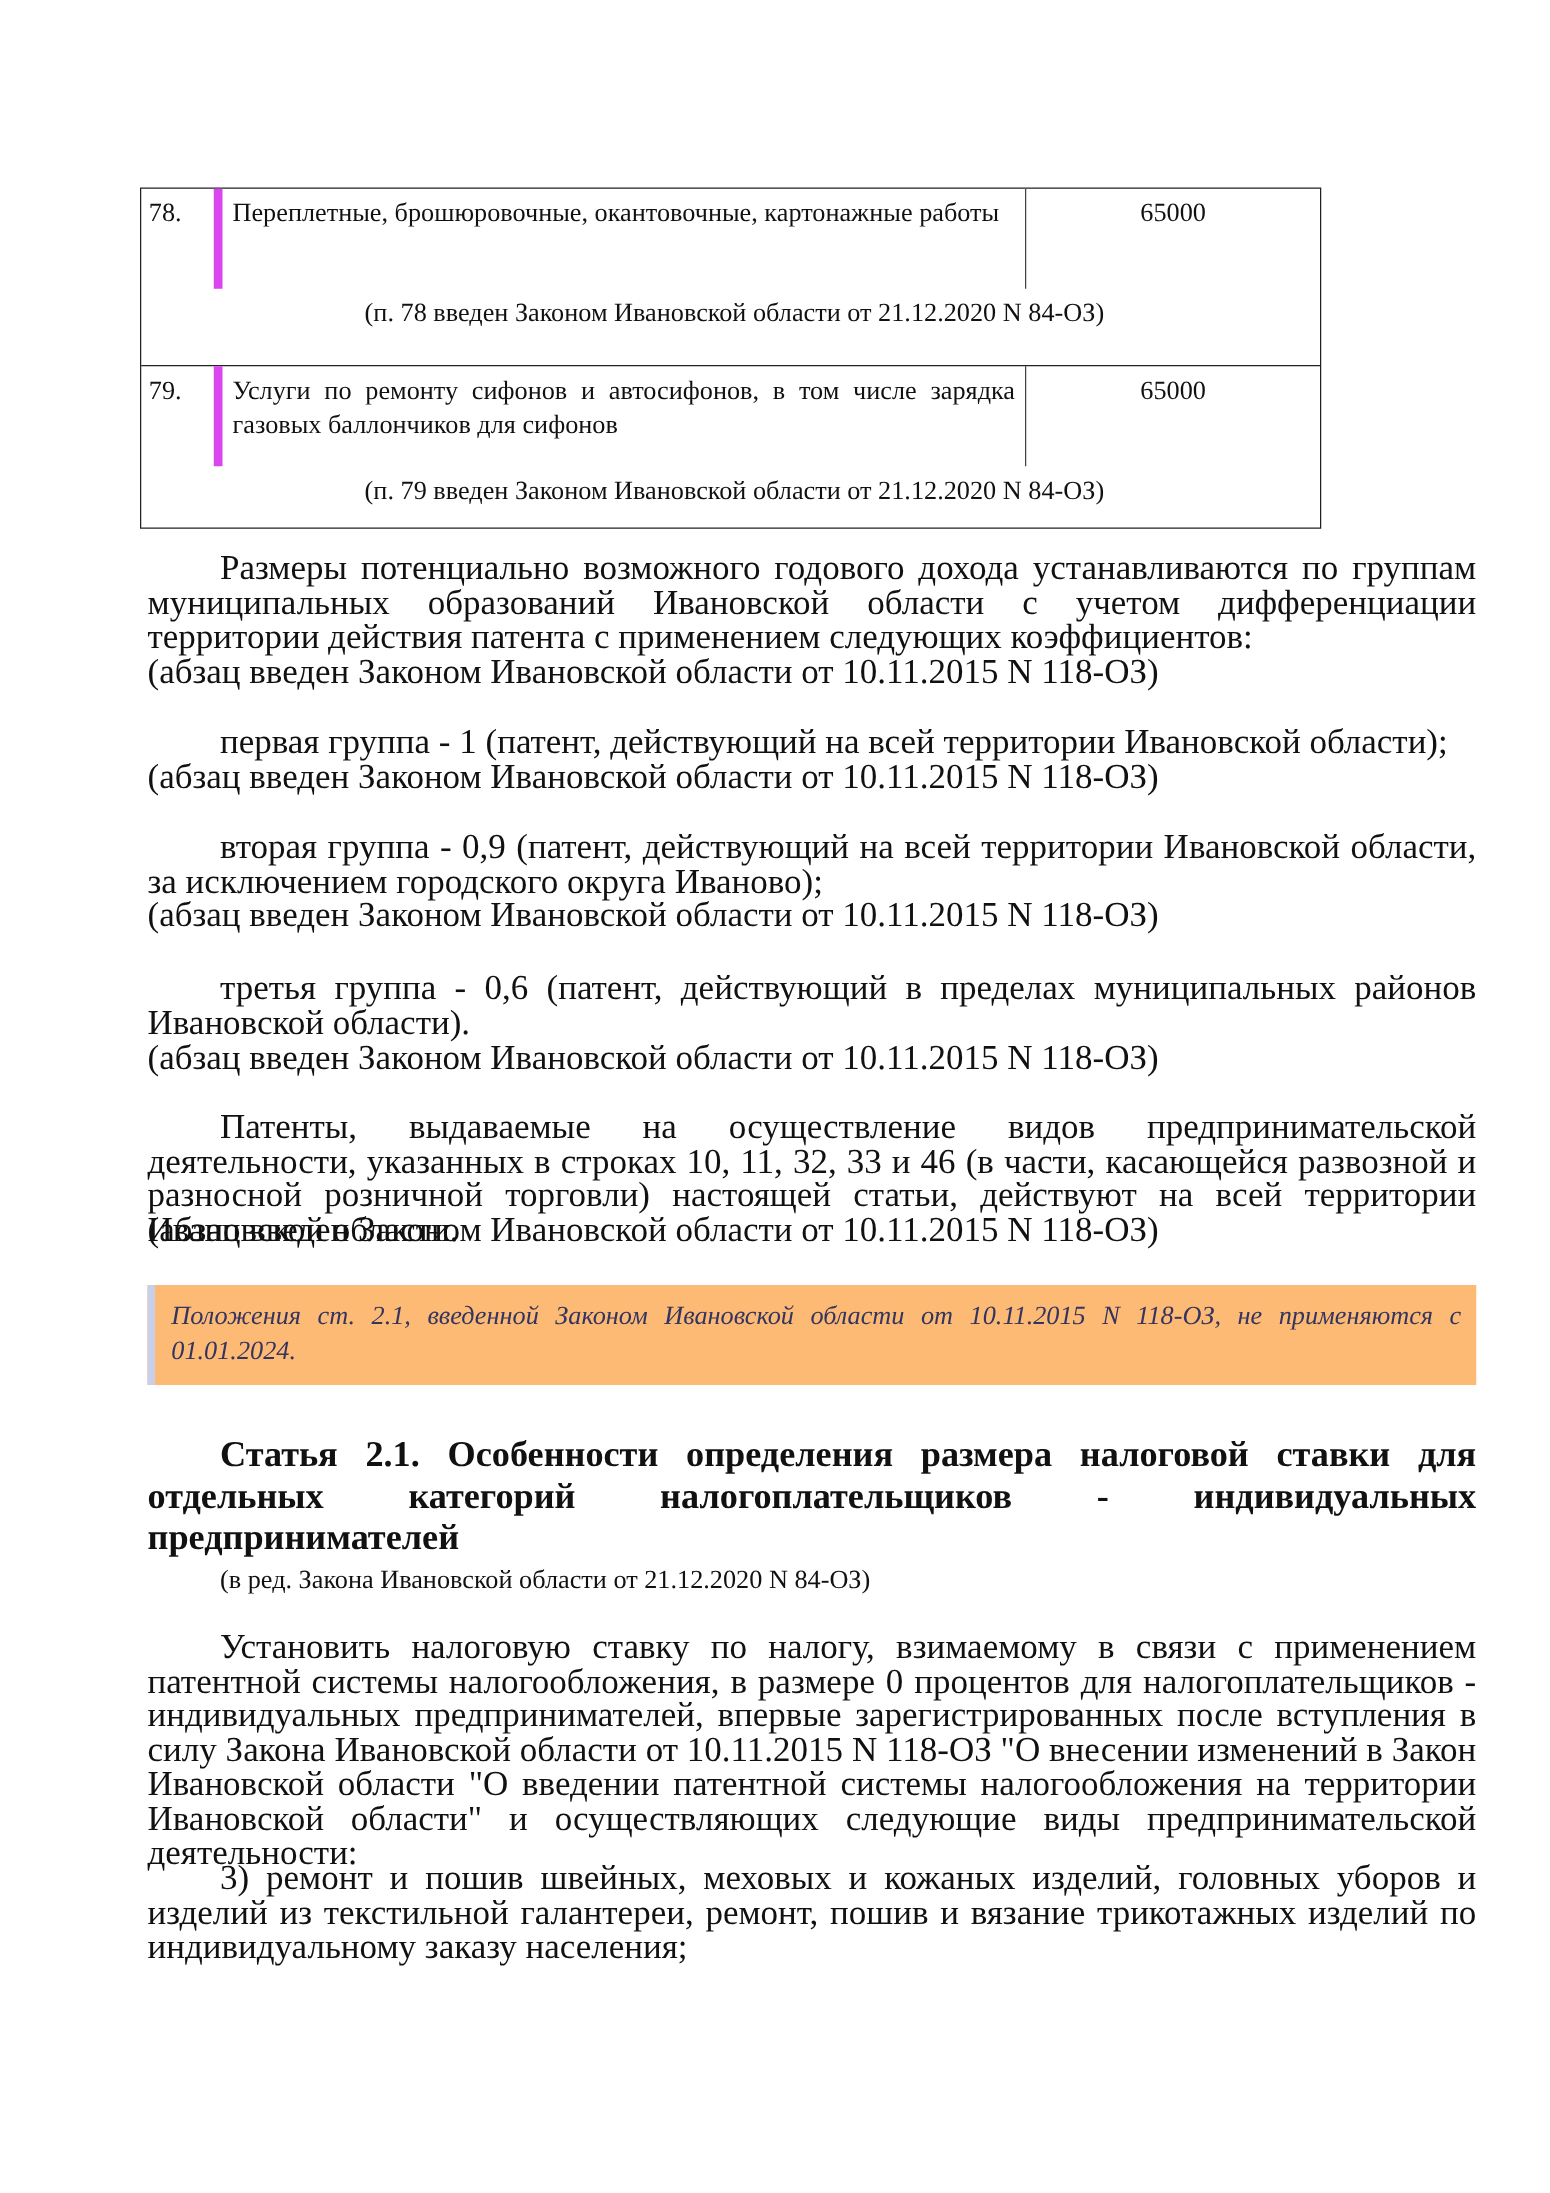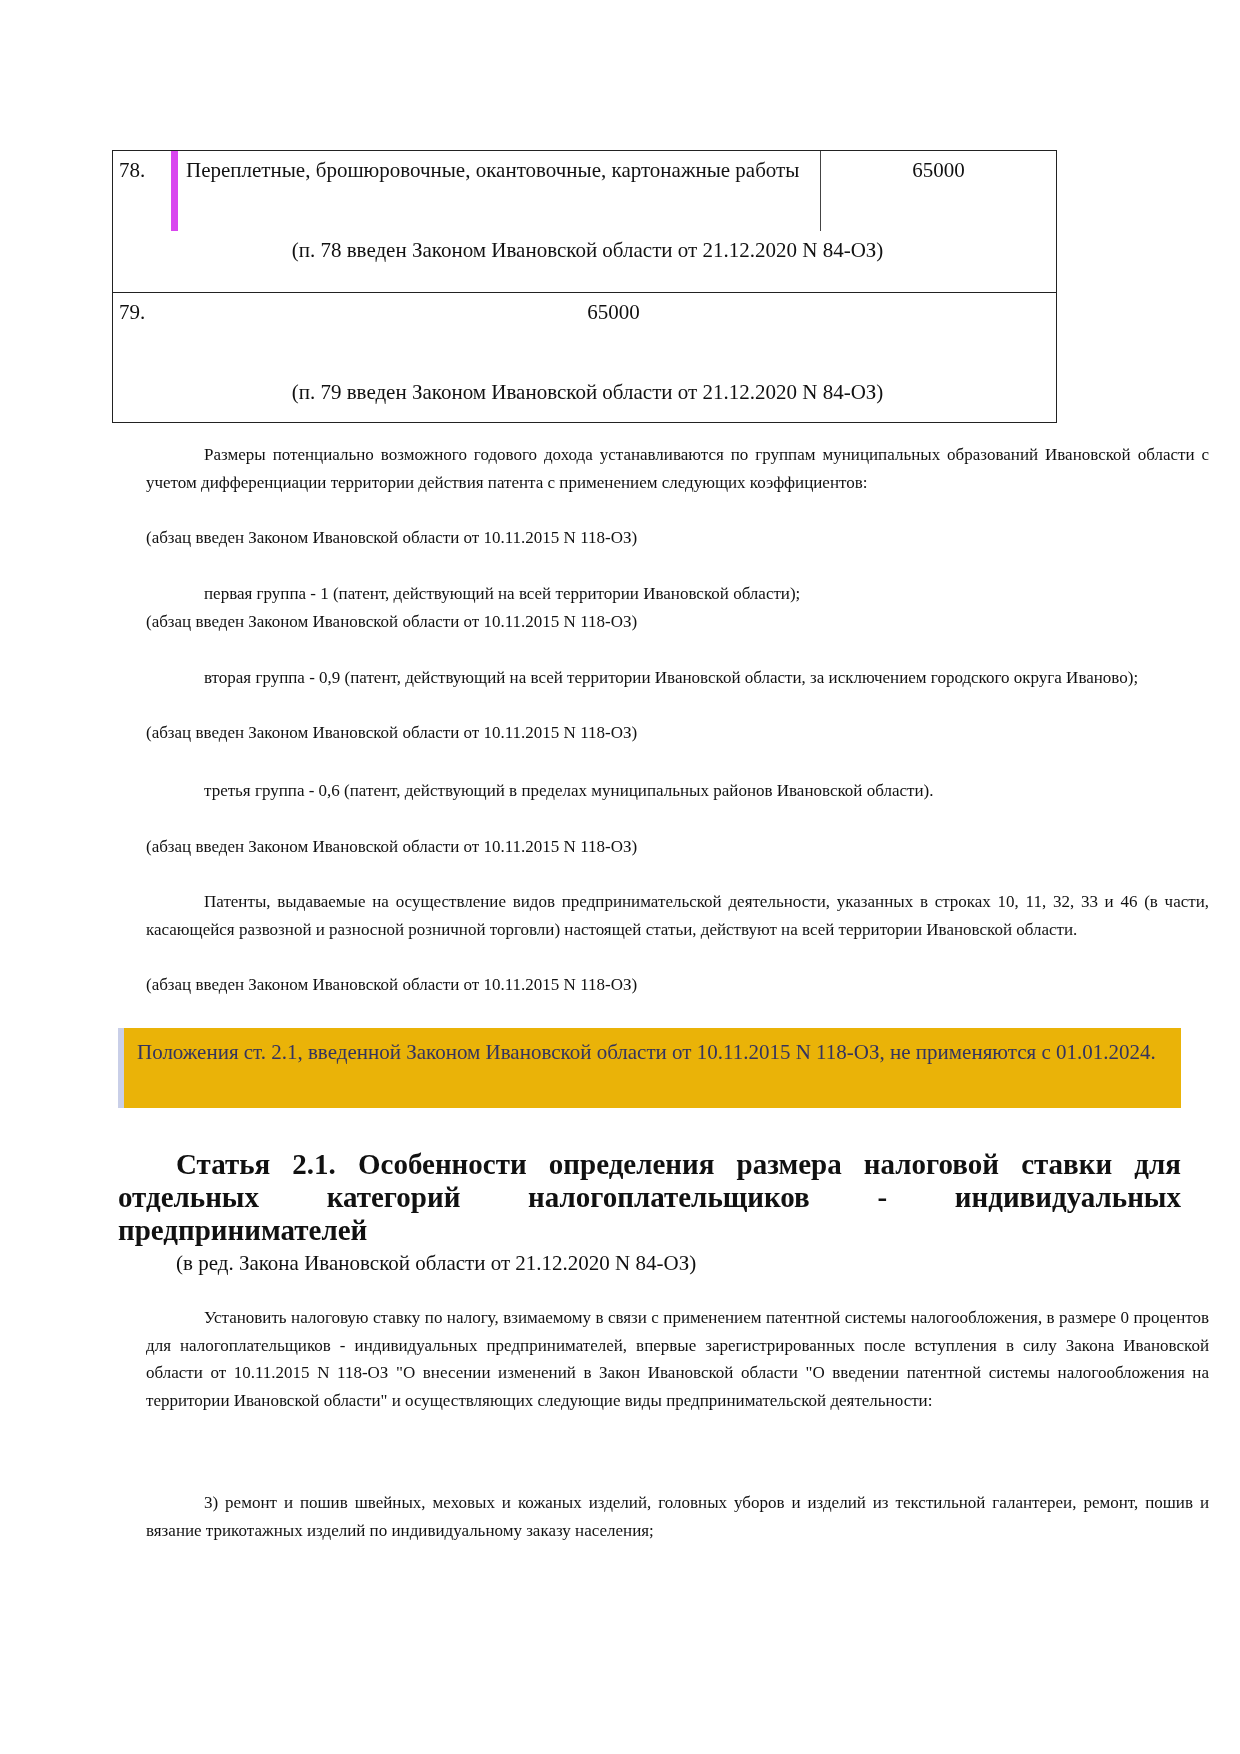--- a/index.html
+++ b/index.html
@@ -13,26 +13,26 @@
   .row + .row { border-top: 1.5px solid #222; margin-top: 12px; }
   .row-main { display: flex; height: 80px; }
   .cell-num { width: 58px; box-sizing: border-box; padding: 6px 0 0 6px; font-size: 21px; line-height: 27px; }
   .cell-desc { width: 650px; box-sizing: border-box; border-left: 7px solid #d946ef; border-right: 1px solid #444;
                padding: 6px 8px 0 8px; font-size: 21px; line-height: 27px; text-align: justify; text-align-last: left; }
   .cell-val { flex: 1; text-align: center; padding-top: 6px; font-size: 21px; line-height: 27px; }
   .row-note { height: 49px; padding: 6px 0 0 6px; box-sizing: border-box; font-size: 21px; line-height: 27px; text-align: center; }
   .row:first-child .row-note { height: 49px; }
 
   
-  .p { position: absolute; left: 118px; width: 1063px; font-size: 17px; line-height: 27.5px; text-align: justify; margin-left: 28px; }
+  .p { position: absolute; left: 118px; width: 1063px; font-size: 28px; line-height: 27.5px; text-align: justify; }
   .indent { text-indent: 58px; }
 
   .notice { position: absolute; left: 118px; top: 1028px; width: 1063px; height: 80px; box-sizing: border-box;
-            background: #eab308; border-left: 6px solid #c9cfe8; padding: 10px 12px 0 13px;
-            color: #34345f; font-size: 21px; line-height: 28px; text-align: justify; }
+            background: #fdba74; border-left: 6px solid #c9cfe8; padding: 10px 12px 0 13px;
+            color: #34345f; font-size: 21px; line-height: 28px; text-align: justify; font-style: italic; }
 
   .heading { position: absolute; left: 118px; top: 1148px; width: 1063px; font-weight: bold; font-size: 29px;
              line-height: 33px; text-align: justify; text-align-last: left; text-indent: 58px; }
   .subtitle { position: absolute; left: 176px; top: 1249px; font-size: 21px; line-height: 28px; }
 </style>
 </head>
 <body>
 
 <div class="page">
 
@@ -41,20 +41,21 @@
       <div class="row-main">
         <div class="cell-num">78.</div>
         <div class="cell-desc">Переплетные, брошюровочные, окантовочные, картонажные работы</div>
         <div class="cell-val">65000</div>
       </div>
       <div class="row-note">(п. 78 введен Законом Ивановской области от 21.12.2020 N 84-ОЗ)</div>
     </div>
     <div class="row">
       <div class="row-main">
         <div class="cell-num">79.</div>
+        <div class="cell-desc">Услуги по ремонту сифонов и автосифонов, в том числе зарядка газовых баллончиков для сифонов</div>
         <div class="cell-val">65000</div>
       </div>
       <div class="row-note">(п. 79 введен Законом Ивановской области от 21.12.2020 N 84-ОЗ)</div>
     </div>
   </div>
 
   <div class="p indent" style="top:441px;">Размеры потенциально возможного годового дохода устанавливаются по группам муниципальных образований Ивановской области с учетом дифференциации территории действия патента с применением следующих коэффициентов:</div>
   <div class="p" style="top:524px;">(абзац введен Законом Ивановской области от 10.11.2015 N 118-ОЗ)</div>
 
   <div class="p indent" style="top:580px;">первая группа - 1 (патент, действующий на всей территории Ивановской области);</div>

